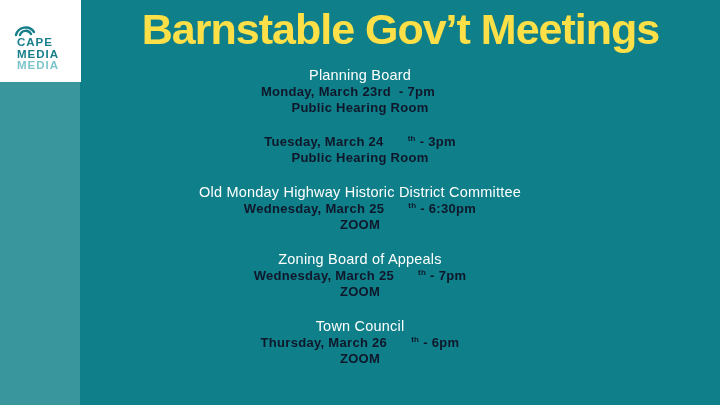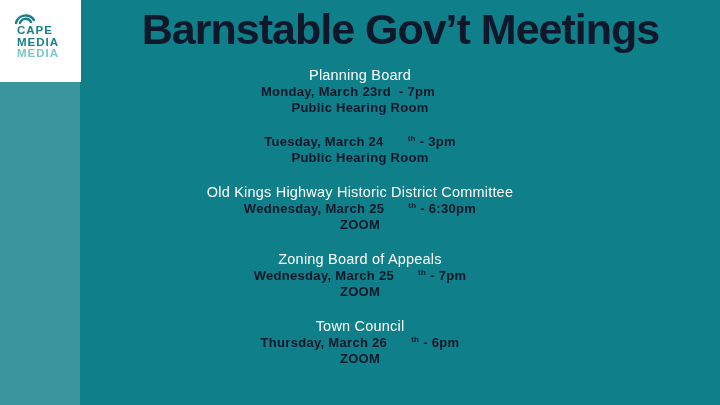--- a/index.html
+++ b/index.html
@@ -21,21 +21,21 @@
     width: 80px; height: 405px;
     background: #3a969d;
   }
   
   .logo-box {
     position: absolute;
     left: 0; top: 0;
     width: 81px; height: 82px;
     background: #ffffff;
     box-sizing: border-box;
-    padding: 12px 0 0 17px;
+    padding: 24px 0 0 17px;
   }
   .logo-waves {
     display: block;
     margin-left: -4px;
     margin-bottom: 0px;
   }
   .logo-line {
     font-weight: bold;
     font-size: 11.5px;
     line-height: 11.5px;
@@ -44,21 +44,21 @@
   }
   .logo-line.light { color: #7cc5ca; }
 
   
   .header {
     position: absolute;
     left: 81px; right: 0; top: 0;
     height: 58px;
     line-height: 58px;
     text-align: center;
-    color: #0f172a;
+    color: #fde047;
     font-weight: 800;
     font-size: 43px;
     letter-spacing: -1px;
     white-space: nowrap;
   }
 
   
   .meetings {
     position: absolute;
     left: 0; right: 0; top: 67px;
@@ -115,21 +115,21 @@
       <div class="meeting-date"><span>Monday, March 23rd  - 7pm</span><sup></sup><span></span></div>
       <div class="meeting-location">Public Hearing Room</div>
     </div>
 
     <div class="meeting">
       <div class="meeting-date"><span>Tuesday, March 24</span><sup>th</sup><span> - 3pm</span></div>
       <div class="meeting-location">Public Hearing Room</div>
     </div>
 
     <div class="meeting">
-      <div class="meeting-name">Old Kings Highway Historic District Committee</div>
+      <div class="meeting-name">Old Monday Highway Historic District Committee</div>
       <div class="meeting-date"><span>Wednesday, March 25</span><sup>th</sup><span> - 6:30pm</span></div>
       <div class="meeting-location">ZOOM</div>
     </div>
 
     <div class="meeting">
       <div class="meeting-name">Zoning Board of Appeals</div>
       <div class="meeting-date"><span>Wednesday, March 25</span><sup>th</sup><span> - 7pm</span></div>
       <div class="meeting-location">ZOOM</div>
     </div>
 

